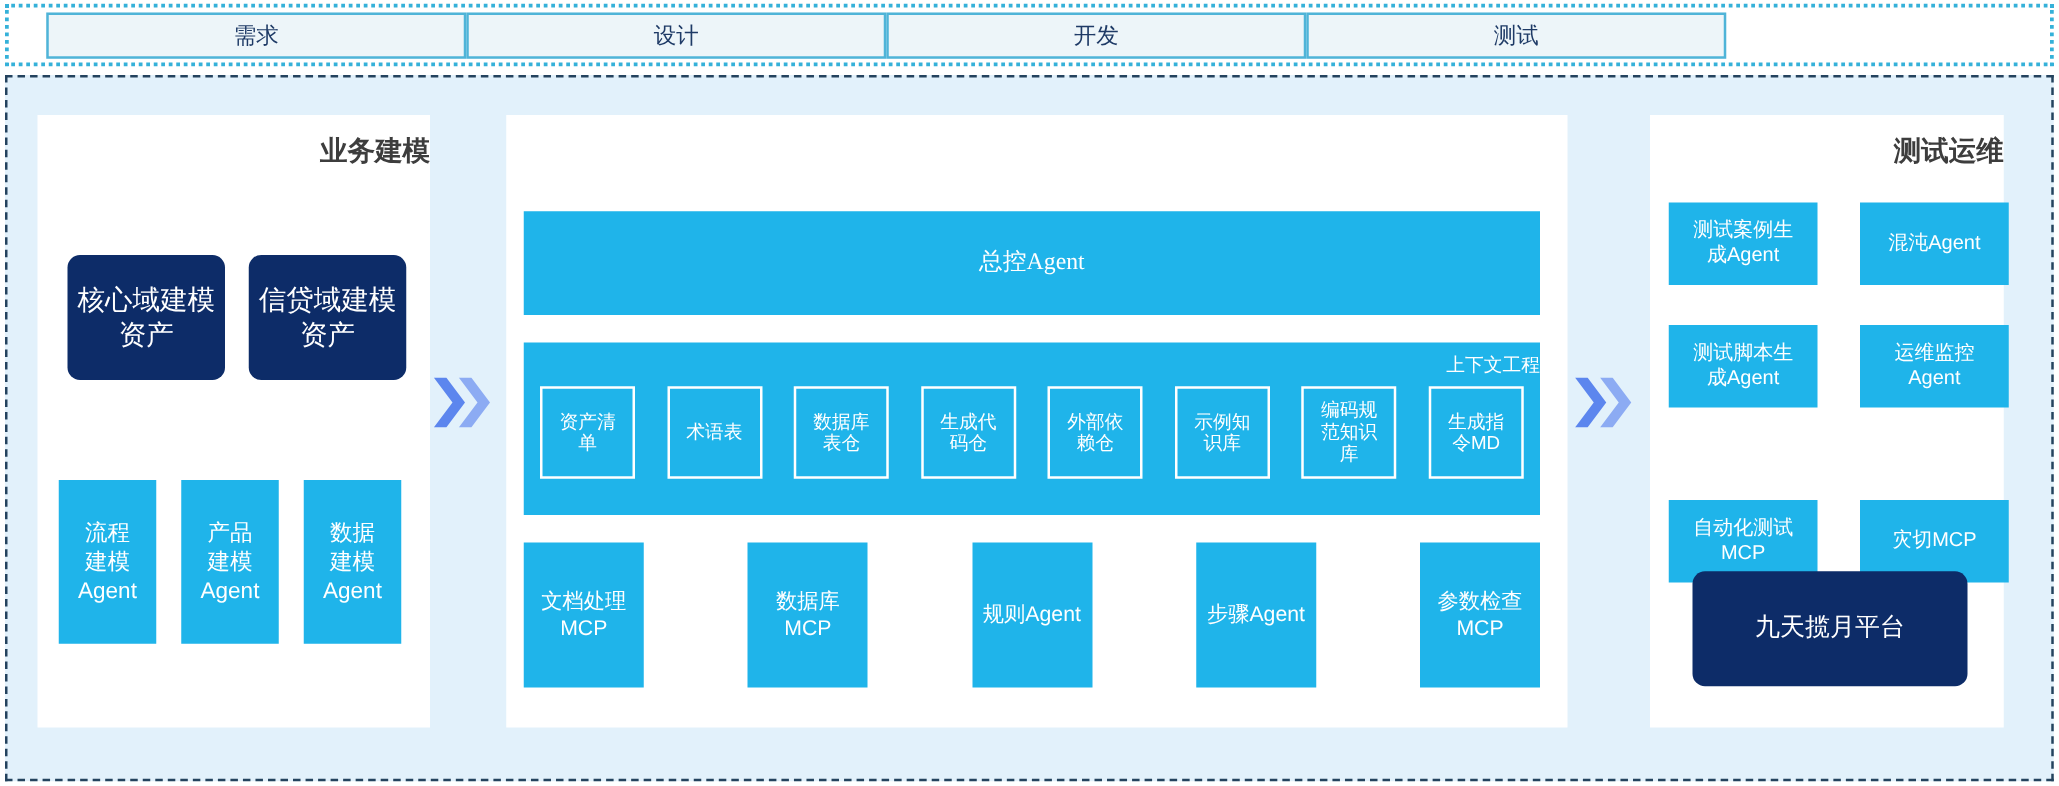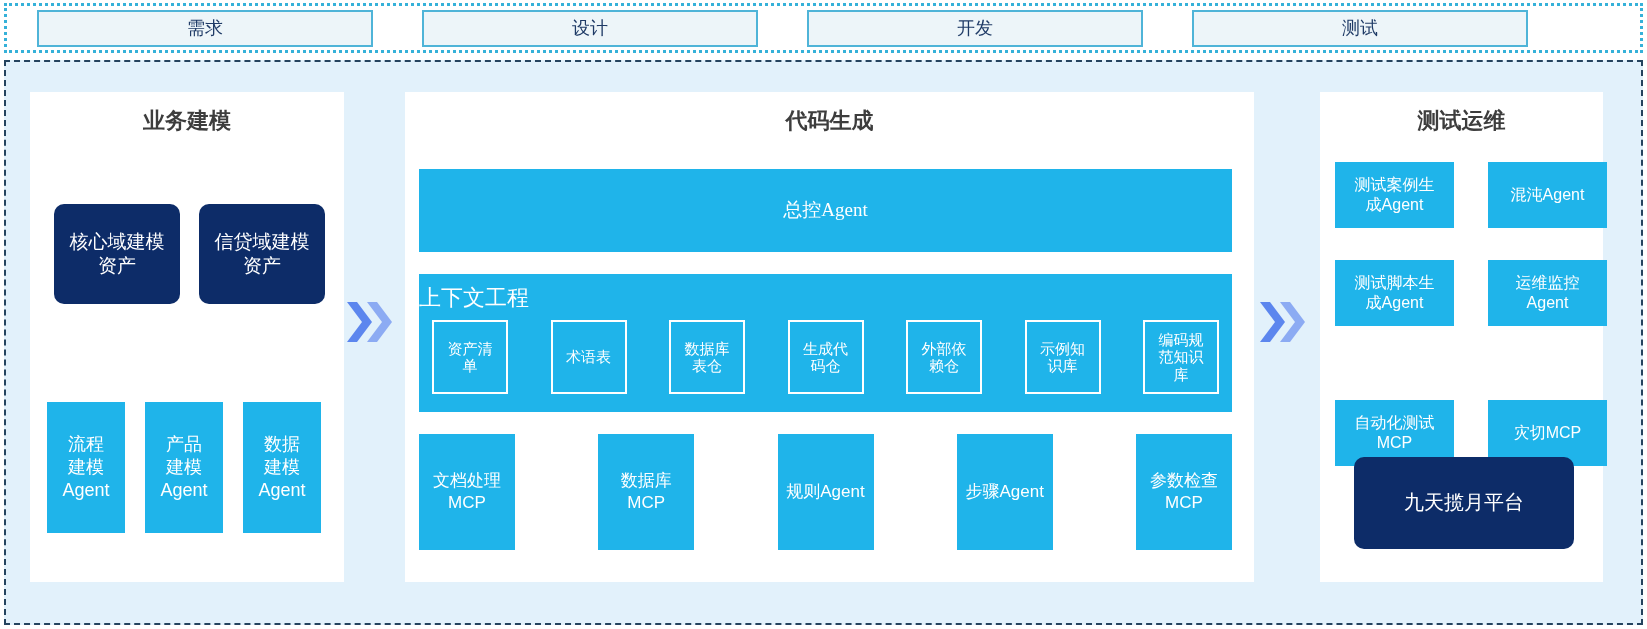--- a/index.html
+++ b/index.html
@@ -2,52 +2,52 @@
 <html><head>
 <meta charset="utf-8">
 <style>
   * { margin:0; padding:0; box-sizing:border-box; }
   body { font-family:"Liberation Sans","DejaVu Sans",sans-serif; background:#fff; }
   #app { position:relative; width:1647px; height:629px; background:#ffffff; overflow:hidden; }
 
   
   .top-strip { position:absolute; left:4px; top:3px; width:1639px; height:50px;
     background:#ffffff; border:3px dotted #35b1d9; display:flex; align-items:center;
-    padding-left:30px; gap:49px; }
+    padding-left:30px; }
   .phase-box { width:336px; height:37px; background:#edf5f9; border:2px solid #4fb4d8;
     display:flex; align-items:center; justify-content:center;
     color:#1e3a66; font-size:18px; }
 
   
   .main { position:absolute; left:4px; top:60px; width:1639px; height:565px;
     background:#e2f1fb; border:2px dashed #24435e; }
 
   .panel { position:absolute; background:#ffffff; top:30px; height:490px; }
-  .panel-title { text-align:center; padding-top:14px; font-size:22px; font-weight:bold; color:#3d3d3d; }
+  .panel-title { text-align:right; padding-top:14px; font-size:22px; font-weight:bold; color:#3d3d3d; }
 
   .left-panel  { left:24px;  width:314px; }
   .mid-panel   { left:399px; width:849px; }
   .right-panel { left:1314px; width:283px; }
 
   .box { display:flex; align-items:center; justify-content:center; text-align:center;
     color:#ffffff; white-space:pre-line; line-height:1.28; }
   .cyan { background:#1fb4ea; }
   .navy { background:#0d2c68; border-radius:10px; }
 
   
   .asset-row { position:absolute; left:24px; top:112px; display:flex; gap:19px; }
-  .asset-box { width:126px; height:100px; font-size:19px; }
+  .asset-box { width:126px; height:100px; font-size:22px; }
   .agent-row { position:absolute; left:17px; top:292px; display:flex; gap:20px; }
-  .agent-box { width:78px; height:131px; font-size:18px;margin-top:18px; }
+  .agent-box { width:78px; height:131px; font-size:18px; }
 
   
   .master-bar { position:absolute; left:14px; top:77px; width:813px; height:83px; font-size:19px;font-family:Liberation Serif, serif; }
   .context-box { position:absolute; left:14px; top:182px; width:813px; height:138px;
     background:#1fb4ea; }
-  .context-title { text-align:left; color:#ffffff; font-size:22px; padding-top:9px; }
+  .context-title { text-align:right; color:#ffffff; font-size:15px; padding-top:9px; }
   .context-items { display:flex; justify-content:space-between; padding:0 13px; margin-top:7px; }
   .context-item { width:76px; height:74px; border:2px solid #ffffff; font-size:15px; line-height:1.15; }
   .mcp-row { position:absolute; left:14px; top:342px; width:813px; display:flex; justify-content:space-between; }
   .mcp-box { width:96px; height:116px; font-size:17px; }
 
   
   .rp-row { position:absolute; left:15px; display:flex; gap:34px; }
   .rp-row1 { top:70px; } .rp-row2 { top:168px; } .rp-row3 { top:272px;margin-top:36px; }
   .rp-box { width:119px; height:66px; font-size:16px; }
   .platform-box { position:absolute; left:34px; top:365px; width:220px; height:92px; font-size:20px; }
@@ -98,39 +98,40 @@
 Agent</div>
       </div>
     </div>
 
     <svg class="chevron chevron1" viewBox="0 0 52 40">
       <polygon points="0,0 10,0 25,20 10,40 0,40 15,20" fill="#5c86ee"></polygon>
       <polygon points="20,0 30,0 45,20 30,40 20,40 35,20" fill="#8cabf3"></polygon>
     </svg>
 
     <div class="panel mid-panel">
-      <div class="panel-title">代码生成</div>
       <div class="box cyan master-bar">总控Agent</div>
       <div class="context-box">
         <div class="context-title">上下文工程</div>
         <div class="context-items">
           <div class="box context-item">资产清
 单</div>
           <div class="box context-item">术语表</div>
           <div class="box context-item">数据库
 表仓</div>
           <div class="box context-item">生成代
 码仓</div>
           <div class="box context-item">外部依
 赖仓</div>
           <div class="box context-item">示例知
 识库</div>
           <div class="box context-item">编码规
 范知识
 库</div>
+          <div class="box context-item">生成指
+令MD</div>
         </div>
       </div>
       <div class="mcp-row">
         <div class="box cyan mcp-box">文档处理
 MCP</div>
         <div class="box cyan mcp-box">数据库
 MCP</div>
         <div class="box cyan mcp-box">规则Agent</div>
         <div class="box cyan mcp-box">步骤Agent</div>
         <div class="box cyan mcp-box">参数检查

